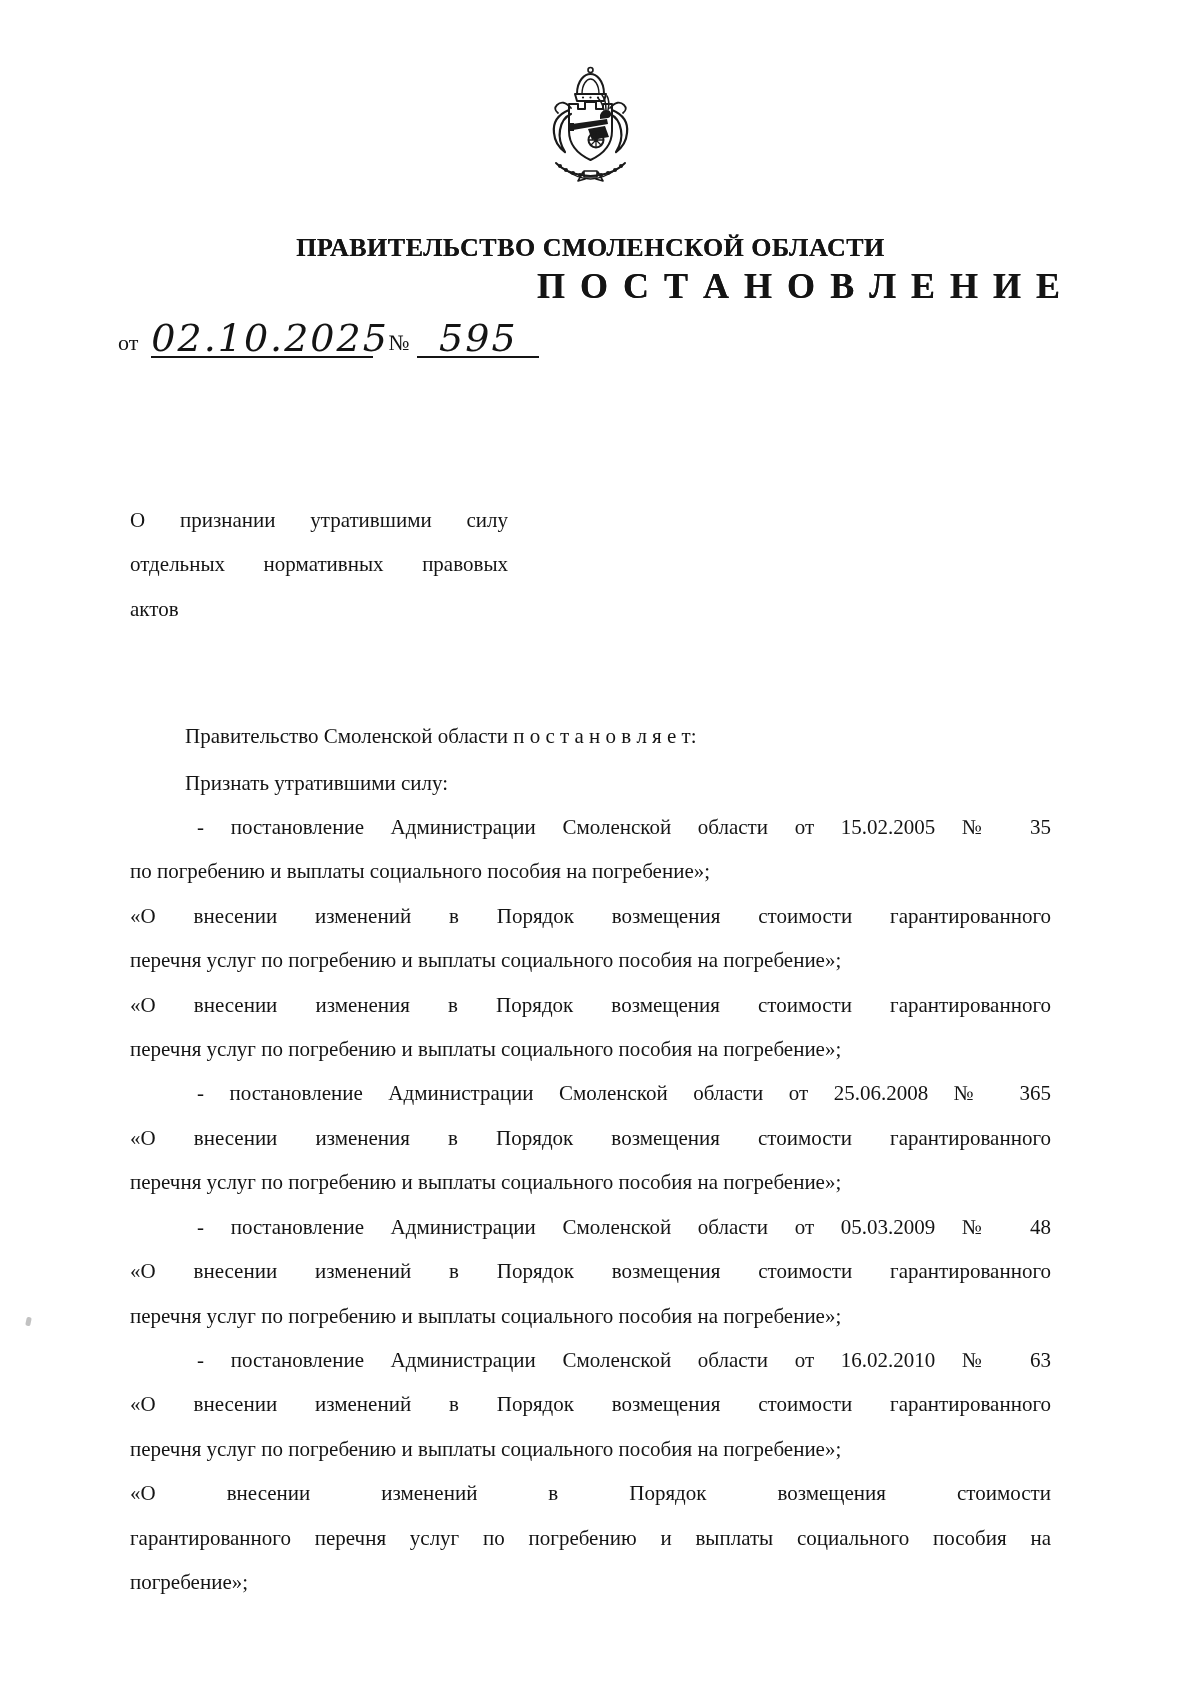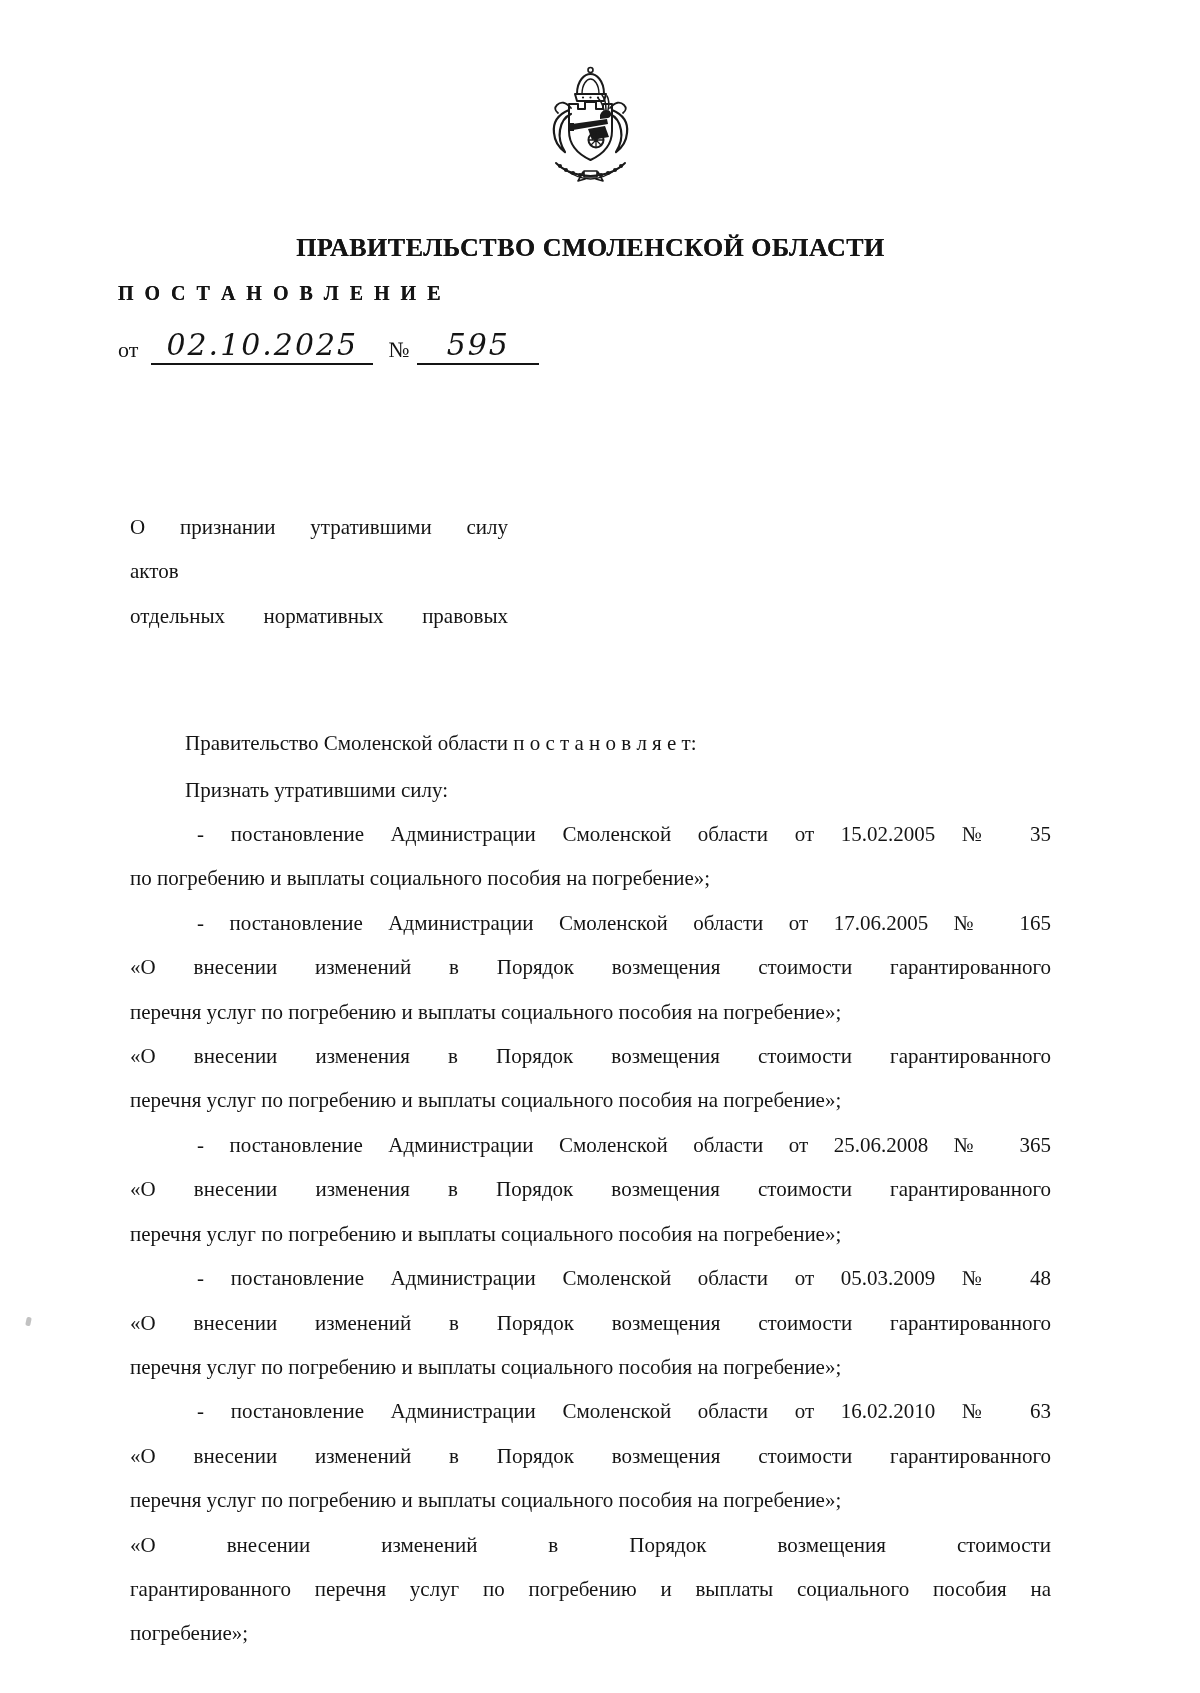--- a/index.html
+++ b/index.html
@@ -26,42 +26,42 @@
   .org-name {
     margin-top: 44px;
     text-align: center;
     font-size: 26px;
     line-height: 34px;
     font-weight: 700;
     letter-spacing: 0.5px;
     text-shadow: 0 0 0.5px #222;
   }
   .doc-type {
-    margin-top: 7px;
-    text-align: left;
-    font-size: 20px;
+    margin-top: 0;
+    text-align: right;
+    font-size: 36px;
     line-height: 42px;
     font-weight: 700;
     letter-spacing: 3px;
     text-shadow: 0 0 0.5px #222;
   }
 
   
   .date-row {
     margin-top: 16px;
     display: flex;
     align-items: flex-end;
     font-size: 22px;
     line-height: 26px;
   }
   .date-row .label { padding-bottom: 2px; }
   .hand {
     font-family: "DejaVu Serif", serif;
     font-style: italic;
-    font-size: 30px;
+    font-size: 38px;
     line-height: 30px;
     letter-spacing: 2px;
     text-align: center;
     border-bottom: 2px solid #141414;
     padding-bottom: 3px;
   }
   .hand.date   { width: 222px; margin-left: 13px; }
   .num-sign    { margin-left: 15px; }
   .hand.number { width: 122px; margin-left: 8px; }
 
@@ -150,36 +150,35 @@
 
     <div class="date-row">
       <span class="label">от</span>
       <span class="hand date">02.10.2025</span>
       <span class="label num-sign">№</span>
       <span class="hand number">595</span>
     </div>
 
     <div class="title">
       <div class="ln">О признании утратившими силу</div>
+      <div class="ln">отдельных нормативных правовых</div>
       <div class="ln last">актов</div>
-      <div class="ln">отдельных нормативных правовых</div>
     </div>
 
     <p class="lead">Правительство Смоленской области п о с т а н о в л я е т:</p>
     <p class="intro">Признать утратившими силу:</p>
 
     <div class="items">
 
       <div class="item">
         <div class="ln first">- постановление Администрации Смоленской области от 15.02.2005 № 35</div>
         <div class="ln last">по погребению и выплаты социального пособия на погребение»;</div>
       </div>
 
       <div class="item">
-        <div class="ln first">- постановление Администрации Смоленской области от 17.06.2005 № 165</div>
         <div class="ln">«О внесении изменений в Порядок возмещения стоимости гарантированного</div>
         <div class="ln last">перечня услуг по погребению и выплаты социального пособия на погребение»;</div>
       </div>
 
       <div class="item">
         <div class="ln">«О внесении изменения в Порядок возмещения стоимости гарантированного</div>
         <div class="ln last">перечня услуг по погребению и выплаты социального пособия на погребение»;</div>
       </div>
 
       <div class="item">

